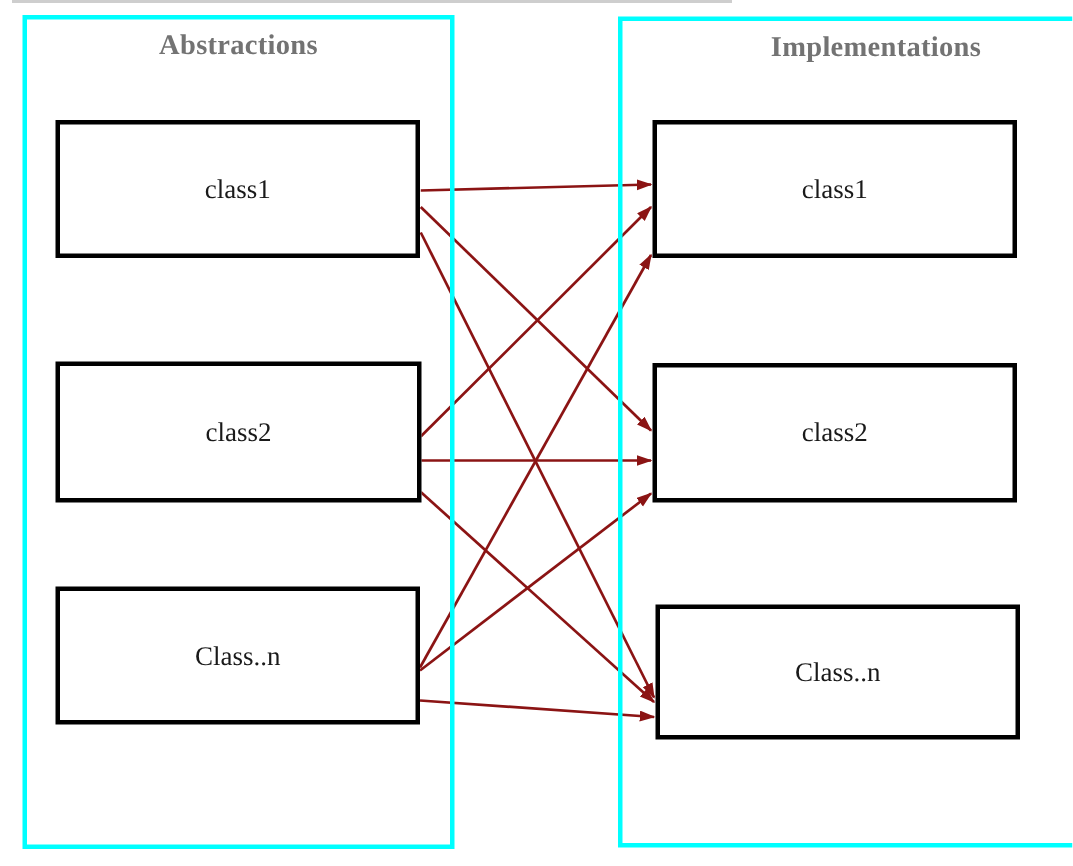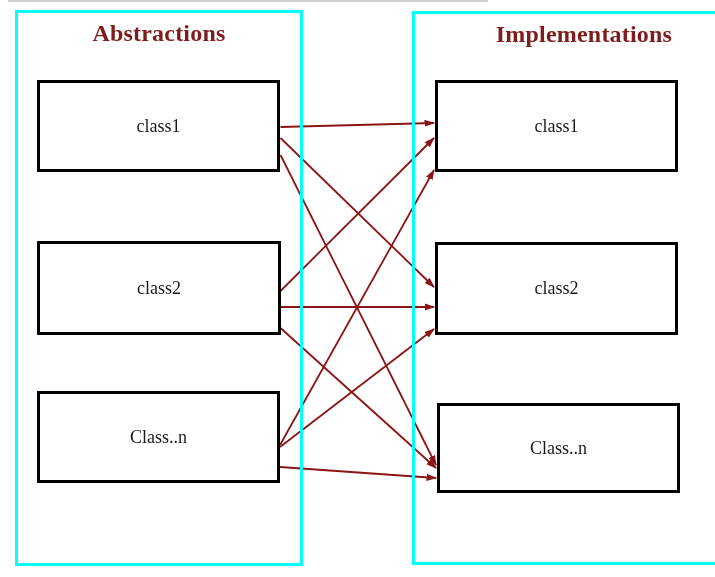--- a/index.html
+++ b/index.html
@@ -26,23 +26,23 @@
     border:3px solid var(--accent);
     box-sizing:border-box;
     background:transparent;
   }
   .panel.left{left:15px;top:10px;width:288px;height:556px;}
   .panel.right{left:412px;top:11px;width:344px;height:554px;}
   .panel-title{
     width:100%;
     text-align:center;
     margin-top:7px;
-    font-size:24px;
+    font-size:19px;
     font-weight:bold;
-    color:#7f1d1d;
+    color:#737373;
     letter-spacing:.2px;
   }
   .node{
     position:absolute;
     border:3px solid var(--box-border);
     box-sizing:border-box;
     background:var(--bg);
     display:flex;align-items:center;justify-content:center;
     font-size:18px;color:var(--text);
   }

